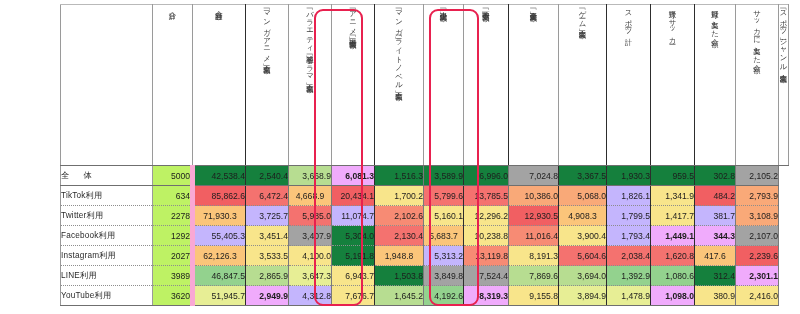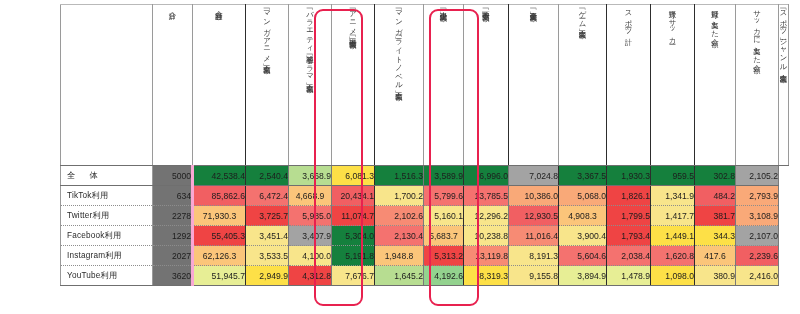--- a/index.html
+++ b/index.html
@@ -54,44 +54,44 @@
     text-align:right;
     padding-right:3px;
     border-right:1px solid #7a7a7a;
     border-bottom:1px dotted #8d8d8d;
     white-space:nowrap;
   }
   tbody tr:first-child td{border-bottom:1px solid #6f6f6f;}
   tbody tr:last-child td{border-bottom:1px solid #6f6f6f;}
   tbody td.rowlab{
     text-align:left;
-    padding-left:6px;padding-right:0;
+    padding-right:0;
     background:#fff;
     font-size:8.2px;
     color:#2a2a2a;
     border-left:1px solid #9a9a9a;
     border-right:1px solid #9a9a9a;
     letter-spacing:.2px;
   }
   tbody td.total{
-    background:#737373;
-    border-right:3px solid #f9a8d4;
+    background:#bef264;
+    border-right:5px solid #f9a8d4;
     margin-left:35px;
   }
   tbody tr.overall td.rowlab{letter-spacing:3px;}
 
   
   .h1{background:#15803d;}
   .h2{background:#a3a3a3;}
   .h3{background:#93d28e;}
   .h4{background:#b7dd91;}
-  .h5{background:#fde047;}
+  .h5{background:#f0abfc;font-weight:bold;}
   .h6{background:#e7ee95;}
   .h7{background:#f8e58b;}
-  .h8{background:#ef4444;}
+  .h8{background:#c4b5fd;}
   .h9{background:#fbc57a;text-align:center;}
   .h10{background:#f9a978;}
   .h11{background:#f78b74;}
   .h12{background:#f4726f;}
   .h13{background:#f15f62;}
 
   
   td.grpR,th.grpR{border-right:1px solid #2d2d2d !important;}
 
   
@@ -260,20 +260,37 @@
           <td class="h8 grpR">5,313.2</td>
           <td class="h11">13,119.8</td>
           <td class="h7 grpR">8,191.3</td>
           <td class="h12 grpR">5,604.6</td>
           <td class="h12 grpR">2,038.4</td>
           <td class="h12 grpR">1,620.8</td>
           <td class="h9">417.6</td>
           <td class="h13">2,239.6</td>
         </tr>
         <tr>
+          <td class="rowlab">LINE利用</td>
+          <td class="total">3989</td>
+          <td class="h3 grpR">46,847.5</td>
+          <td class="h4">2,865.9</td>
+          <td class="h6">3,647.3</td>
+          <td class="h7 grpR">6,943.7</td>
+          <td class="h1">1,503.8</td>
+          <td class="h2 grpR">3,849.8</td>
+          <td class="h2">7,524.4</td>
+          <td class="h4 grpR">7,869.6</td>
+          <td class="h4 grpR">3,694.0</td>
+          <td class="h3 grpR">1,392.9</td>
+          <td class="h3 grpR">1,080.6</td>
+          <td class="h1">312.4</td>
+          <td class="h5">2,301.1</td>
+        </tr>
+        <tr>
           <td class="rowlab">YouTube利用</td>
           <td class="total">3620</td>
           <td class="h6 grpR">51,945.7</td>
           <td class="h5">2,949.9</td>
           <td class="h8">4,312.8</td>
           <td class="h7 grpR">7,676.7</td>
           <td class="h4">1,645.2</td>
           <td class="h3 grpR">4,192.6</td>
           <td class="h5">8,319.3</td>
           <td class="h7 grpR">9,155.8</td>

